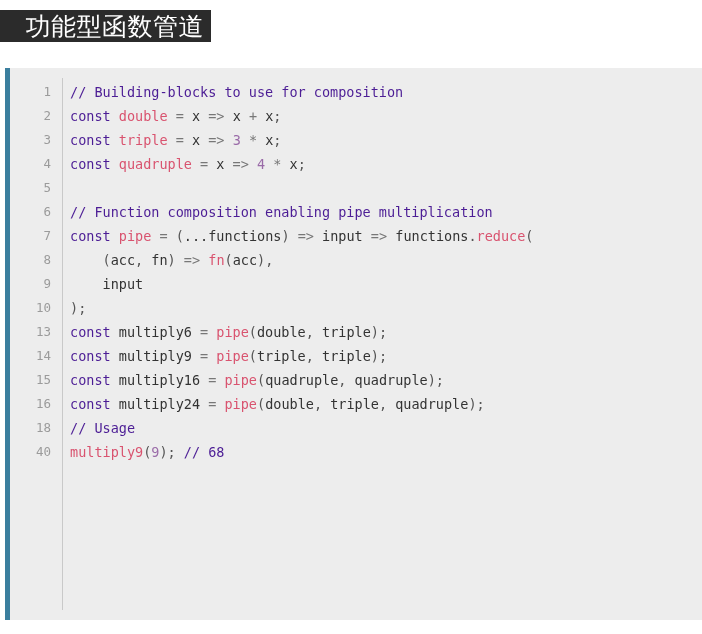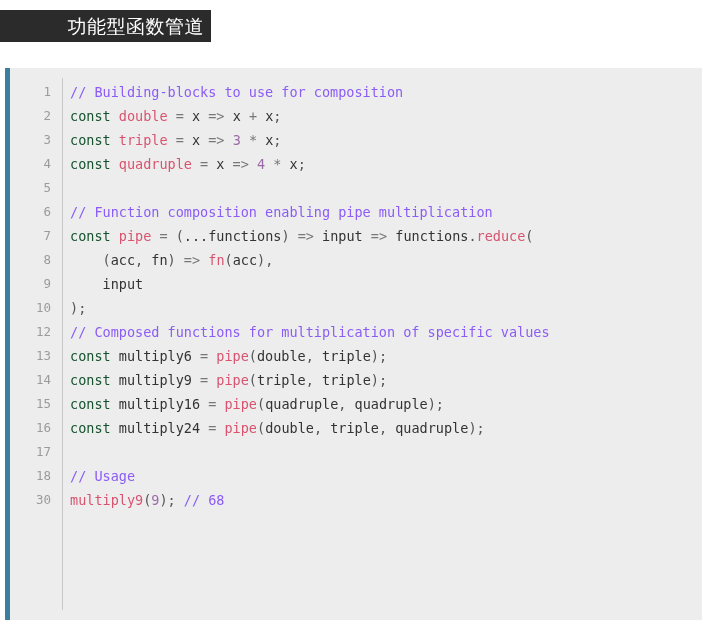--- a/index.html
+++ b/index.html
@@ -32,21 +32,21 @@
     background: #2b2b2b;
     display: flex;
     align-items: center;
     justify-content: flex-end;
     box-sizing: border-box;
     padding-right: 7px;
   }
   .title-text {
     color: #ffffff;
     font-family: "DejaVu Sans", "Liberation Sans", sans-serif;
-    font-size: 19px;
+    font-size: 25px;
     line-height: 19px;
     letter-spacing: 0.5px;
     white-space: nowrap;
   }
 
   
   .code-block {
     position: absolute;
     left: 5px;
     top: 68px;
@@ -97,22 +97,22 @@
   }
 
   .code-text {
     padding-left: 19px;
     color: #333333;
     white-space: pre;
     flex: 1 1 auto;
   }
 
   
-  .tk-comment  { color: #8b5cf6; }
-  .tk-keyword  { color: #14532d; margin-top: 21px; }
+  .tk-comment  { color: #4c1d95; }
+  .tk-keyword  { color: #4c1d95; margin-top: 21px; }
   .tk-fn       { color: #d9536f; }
   .tk-num      { color: #9a6ba8; }
   .tk-plain    { color: #333333; }
   .tk-punct    { color: #555555; }
   .tk-op       { color: #777777; }
 </style>
 </head>
 <body>
 
 <div class="page">
@@ -128,25 +128,23 @@
           <div class="code-line"><span class="ln">1</span><span class="code-text"><span class="tk-comment">// Building-blocks to use for composition</span></span></div>
           <div class="code-line"><span class="ln">2</span><span class="code-text"><span class="tk-keyword">const</span><span class="tk-plain"> </span><span class="tk-fn">double</span><span class="tk-plain"> </span><span class="tk-op">=</span><span class="tk-plain"> x </span><span class="tk-op">=&gt;</span><span class="tk-plain"> x </span><span class="tk-op">+</span><span class="tk-plain"> x</span><span class="tk-punct">;</span></span></div>
           <div class="code-line"><span class="ln">3</span><span class="code-text"><span class="tk-keyword">const</span><span class="tk-plain"> </span><span class="tk-fn">triple</span><span class="tk-plain"> </span><span class="tk-op">=</span><span class="tk-plain"> x </span><span class="tk-op">=&gt;</span><span class="tk-plain"> </span><span class="tk-num">3</span><span class="tk-plain"> </span><span class="tk-op">*</span><span class="tk-plain"> x</span><span class="tk-punct">;</span></span></div>
           <div class="code-line"><span class="ln">4</span><span class="code-text"><span class="tk-keyword">const</span><span class="tk-plain"> </span><span class="tk-fn">quadruple</span><span class="tk-plain"> </span><span class="tk-op">=</span><span class="tk-plain"> x </span><span class="tk-op">=&gt;</span><span class="tk-plain"> </span><span class="tk-num">4</span><span class="tk-plain"> </span><span class="tk-op">*</span><span class="tk-plain"> x</span><span class="tk-punct">;</span></span></div>
           <div class="code-line"><span class="ln">5</span><span class="code-text">&nbsp;</span></div>
           <div class="code-line"><span class="ln">6</span><span class="code-text"><span class="tk-comment">// Function composition enabling pipe multiplication</span></span></div>
           <div class="code-line"><span class="ln">7</span><span class="code-text"><span class="tk-keyword">const</span><span class="tk-plain"> </span><span class="tk-fn">pipe</span><span class="tk-plain"> </span><span class="tk-op">=</span><span class="tk-plain"> </span><span class="tk-punct">(</span><span class="tk-plain">...functions</span><span class="tk-punct">)</span><span class="tk-plain"> </span><span class="tk-op">=&gt;</span><span class="tk-plain"> input </span><span class="tk-op">=&gt;</span><span class="tk-plain"> functions</span><span class="tk-punct">.</span><span class="tk-fn">reduce</span><span class="tk-punct">(</span></span></div>
           <div class="code-line"><span class="ln">8</span><span class="code-text"><span class="tk-plain">    </span><span class="tk-punct">(</span><span class="tk-plain">acc</span><span class="tk-punct">,</span><span class="tk-plain"> fn</span><span class="tk-punct">)</span><span class="tk-plain"> </span><span class="tk-op">=&gt;</span><span class="tk-plain"> </span><span class="tk-fn">fn</span><span class="tk-punct">(</span><span class="tk-plain">acc</span><span class="tk-punct">)</span><span class="tk-punct">,</span></span></div>
           <div class="code-line"><span class="ln">9</span><span class="code-text"><span class="tk-plain">    input</span></span></div>
           <div class="code-line"><span class="ln">10</span><span class="code-text"><span class="tk-punct">)</span><span class="tk-punct">;</span></span></div>
-          <div class="code-line"><span class="ln">12</span><span class="code-text"><span class="tk-comment">// Composed functions for multiplication of specific values</span></span></div>
           <div class="code-line"><span class="ln">13</span><span class="code-text"><span class="tk-keyword">const</span><span class="tk-plain"> multiply6 </span><span class="tk-op">=</span><span class="tk-plain"> </span><span class="tk-fn">pipe</span><span class="tk-punct">(</span><span class="tk-plain">double</span><span class="tk-punct">,</span><span class="tk-plain"> triple</span><span class="tk-punct">)</span><span class="tk-punct">;</span></span></div>
           <div class="code-line"><span class="ln">14</span><span class="code-text"><span class="tk-keyword">const</span><span class="tk-plain"> multiply9 </span><span class="tk-op">=</span><span class="tk-plain"> </span><span class="tk-fn">pipe</span><span class="tk-punct">(</span><span class="tk-plain">triple</span><span class="tk-punct">,</span><span class="tk-plain"> triple</span><span class="tk-punct">)</span><span class="tk-punct">;</span></span></div>
           <div class="code-line"><span class="ln">15</span><span class="code-text"><span class="tk-keyword">const</span><span class="tk-plain"> multiply16 </span><span class="tk-op">=</span><span class="tk-plain"> </span><span class="tk-fn">pipe</span><span class="tk-punct">(</span><span class="tk-plain">quadruple</span><span class="tk-punct">,</span><span class="tk-plain"> quadruple</span><span class="tk-punct">)</span><span class="tk-punct">;</span></span></div>
           <div class="code-line"><span class="ln">16</span><span class="code-text"><span class="tk-keyword">const</span><span class="tk-plain"> multiply24 </span><span class="tk-op">=</span><span class="tk-plain"> </span><span class="tk-fn">pipe</span><span class="tk-punct">(</span><span class="tk-plain">double</span><span class="tk-punct">,</span><span class="tk-plain"> triple</span><span class="tk-punct">,</span><span class="tk-plain"> quadruple</span><span class="tk-punct">)</span><span class="tk-punct">;</span></span></div>
-          <div class="code-line"><span class="ln">17</span><span class="code-text">&nbsp;</span></div>
           <div class="code-line"><span class="ln">18</span><span class="code-text"><span class="tk-comment">// Usage</span></span></div>
-          <div class="code-line"><span class="ln">30</span><span class="code-text"><span class="tk-fn">multiply9</span><span class="tk-punct">(</span><span class="tk-num">9</span><span class="tk-punct">)</span><span class="tk-punct">;</span><span class="tk-plain"> </span><span class="tk-comment">// 68</span></span></div>
+          <div class="code-line"><span class="ln">40</span><span class="code-text"><span class="tk-fn">multiply9</span><span class="tk-punct">(</span><span class="tk-num">9</span><span class="tk-punct">)</span><span class="tk-punct">;</span><span class="tk-plain"> </span><span class="tk-comment">// 68</span></span></div>
         </div>
     </div>
   </div>
 
 </div>
 
 </body></html>

